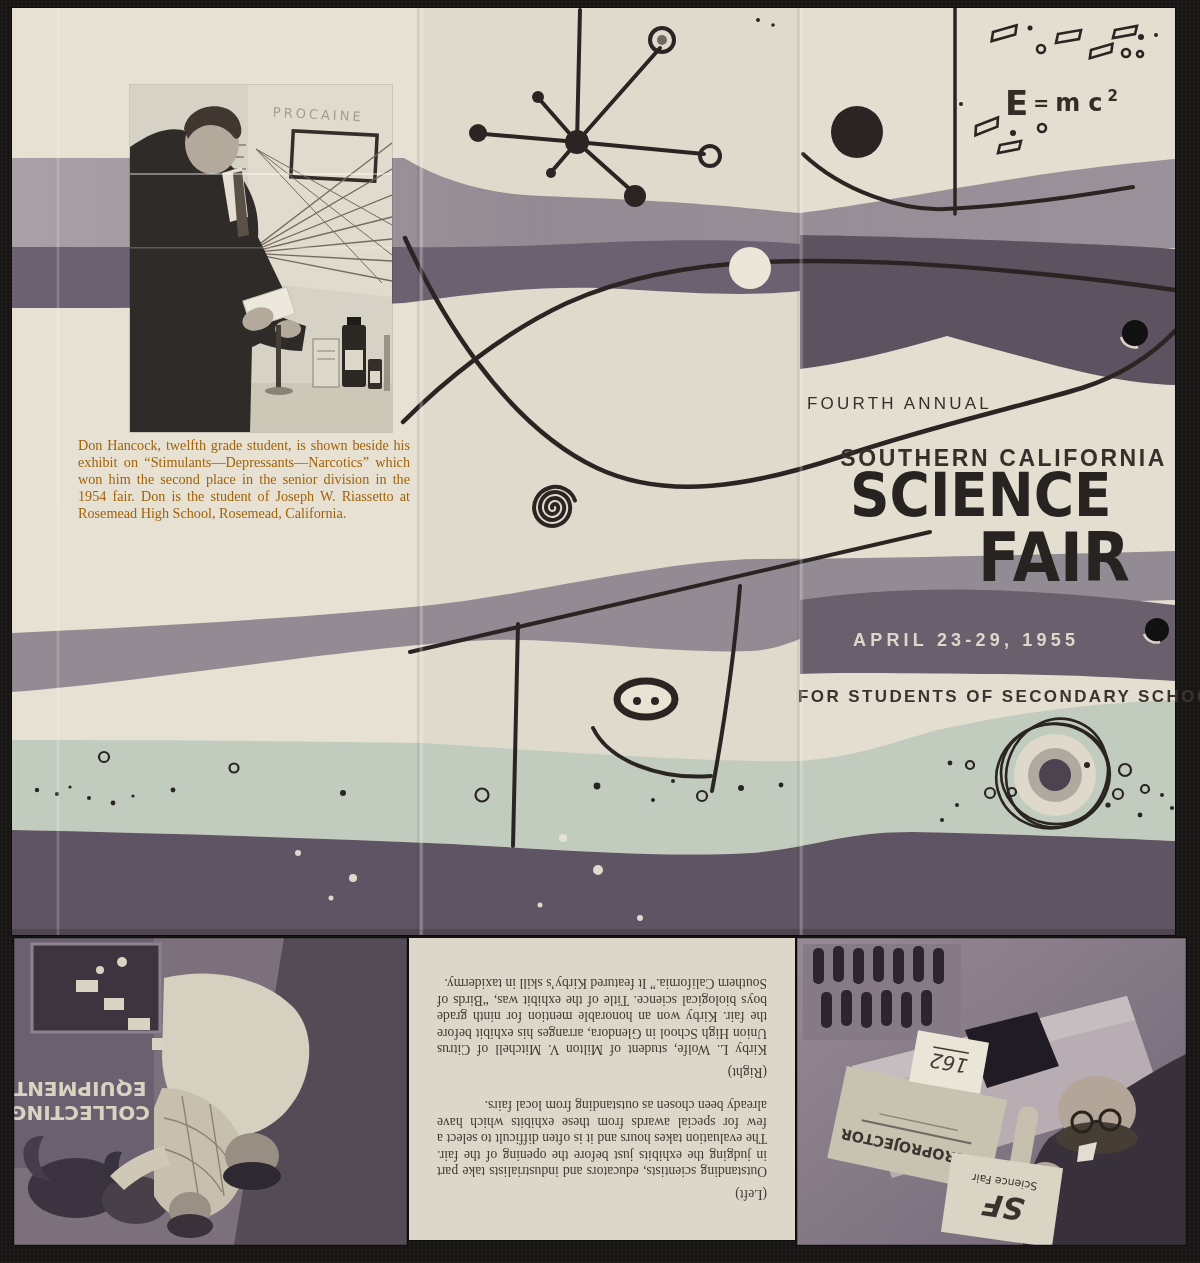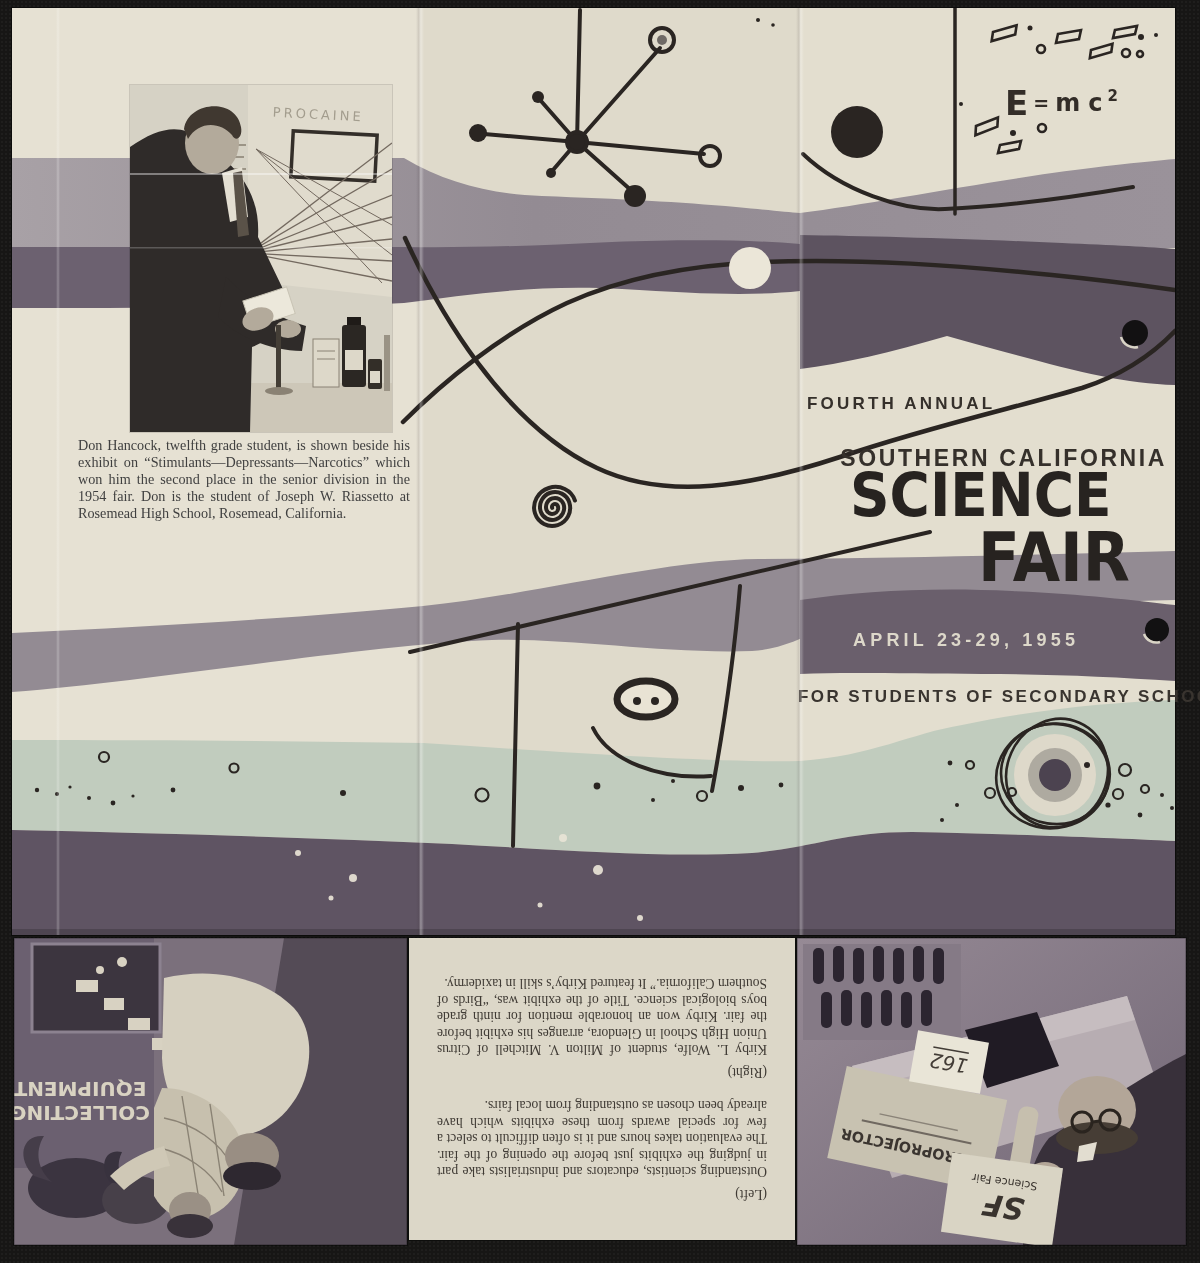--- a/index.html
+++ b/index.html
@@ -5,39 +5,39 @@
   html,body{margin:0;padding:0;background:#0e0d0c;}
   .page{position:relative;width:1200px;height:1263px;overflow:hidden;
         background:#171615;
         background-image:radial-gradient(rgba(255,255,255,.035) 1px, transparent 1.2px);
         background-size:4px 4px;
         font-family:"Liberation Sans", sans-serif;}
   .sheet-top{position:absolute;left:12px;top:8px;width:1163px;height:927px;background:#e2ddcf;
              box-shadow:0 0 0 1px rgba(0,0,0,.45);}
   .art{position:absolute;left:0;top:0;}
   .ovl{position:absolute;white-space:nowrap;}
-  .eyebrow{left:795px;top:386px;font-size:17px;font-weight:700;letter-spacing:3.2px;color:#35302b;}
+  .eyebrow{left:795px;top:386px;font-size:17px;font-weight:400;letter-spacing:3.2px;color:#35302b;}
   .region{right:8px;top:437px;font-size:23px;font-weight:700;letter-spacing:2.6px;color:#35302b;}
   .title{font-family:"DejaVu Sans", sans-serif;font-weight:bold;color:#272320;
          transform:scaleX(.9);transform-origin:right center;line-height:1;}
   .title-science{right:63px;top:456px;font-size:61px;}
   .title-fair{right:45px;top:516px;font-size:68px;}
   .dates{left:841px;top:622px;font-size:18px;font-weight:700;letter-spacing:4.2px;color:#ddd8ca;}
   .audience{left:786px;top:679px;font-size:17px;font-weight:700;letter-spacing:2.4px;color:#39342f;}
   .formula{left:993px;top:78px;color:#332d28;font-family:"DejaVu Sans",sans-serif;font-weight:bold;display:flex;align-items:center;}
   .f-e{font-size:34px;line-height:34px;}
   .f-eq{font-size:19px;margin:0 6px 0 5px;}
   .f-m{font-size:24px;margin-right:8px;}
   .f-c{font-size:24px;}
   .f-sup{font-size:15px;margin:-14px 0 0 5px;}
   .photo-don{position:absolute;left:118px;top:77px;width:262px;height:347px;
              box-shadow:inset 0 0 0 1px rgba(40,35,30,.35), 0 0 0 1px rgba(0,0,0,.12);}
   .caption-don{position:absolute;left:66px;top:429px;width:332px;
                font-family:"Liberation Serif", serif;font-size:14.2px;line-height:17px;
-               text-align:justify;color:#404040;}
+               text-align:justify;color:#a16207;}
   .crease{position:absolute;top:0;height:927px;pointer-events:none;}
   .crease-v1{left:404px;width:8px;background:linear-gradient(90deg,transparent,rgba(60,50,55,.14) 35%,rgba(255,255,255,.35) 60%,transparent);}
   .crease-v2{left:784px;width:8px;background:linear-gradient(90deg,transparent,rgba(60,50,55,.12) 35%,rgba(255,255,255,.3) 60%,transparent);}
   .crease-v3{left:44px;width:4px;background:linear-gradient(90deg,transparent,rgba(255,255,255,.25),transparent);}
   .panel{position:absolute;box-shadow:0 0 0 1px rgba(0,0,0,.4);}
   .panel-left-photo{left:14px;top:938px;width:393px;height:307px;}
   .panel-mid{left:409px;top:938px;width:386px;height:302px;background:#dcd7c8;}
   .panel-right-photo{left:797px;top:938px;width:389px;height:307px;}
   .flip-block{position:absolute;left:28px;width:330px;transform:rotate(180deg);
               font-family:"Liberation Serif", serif;font-size:13.6px;line-height:16.6px;

